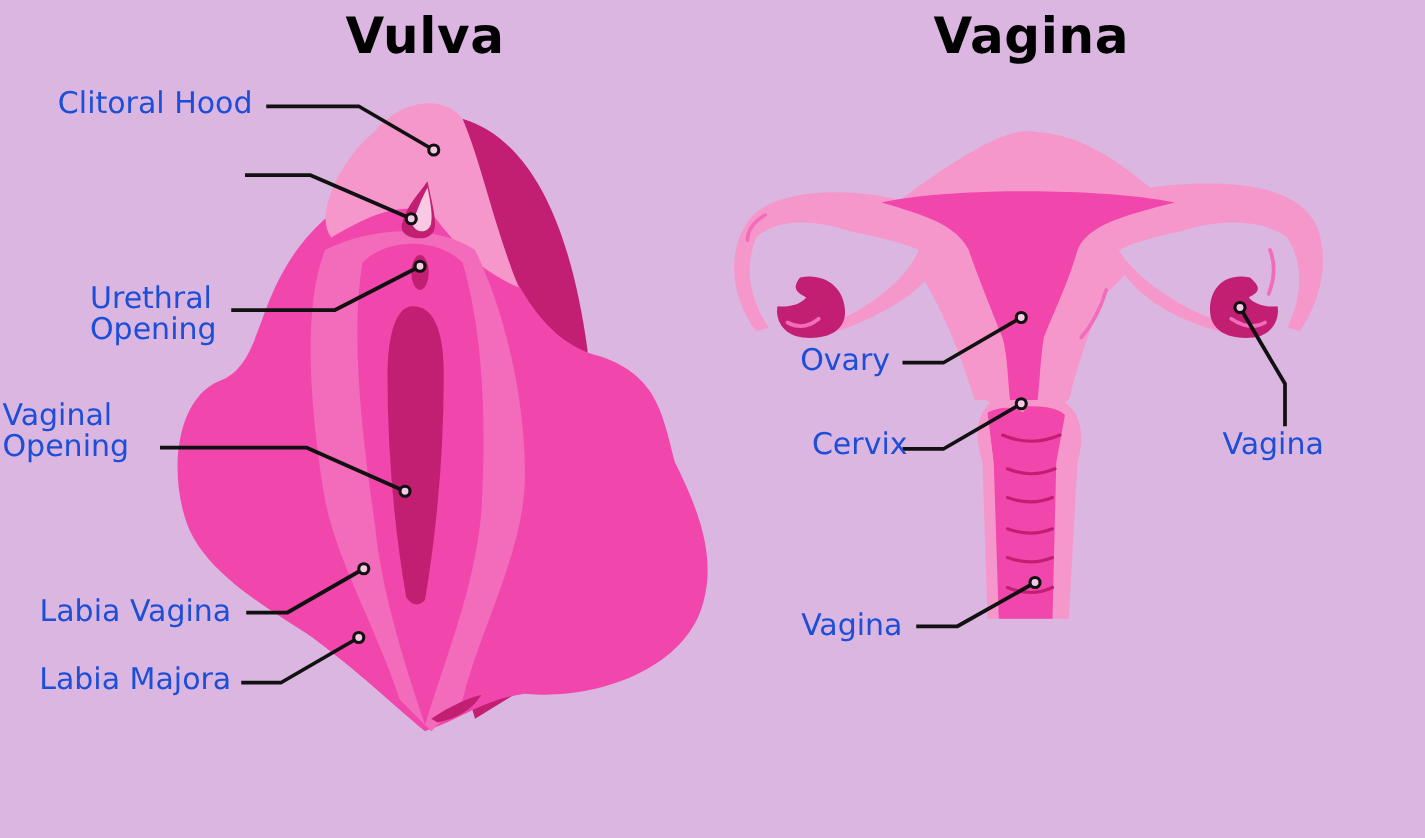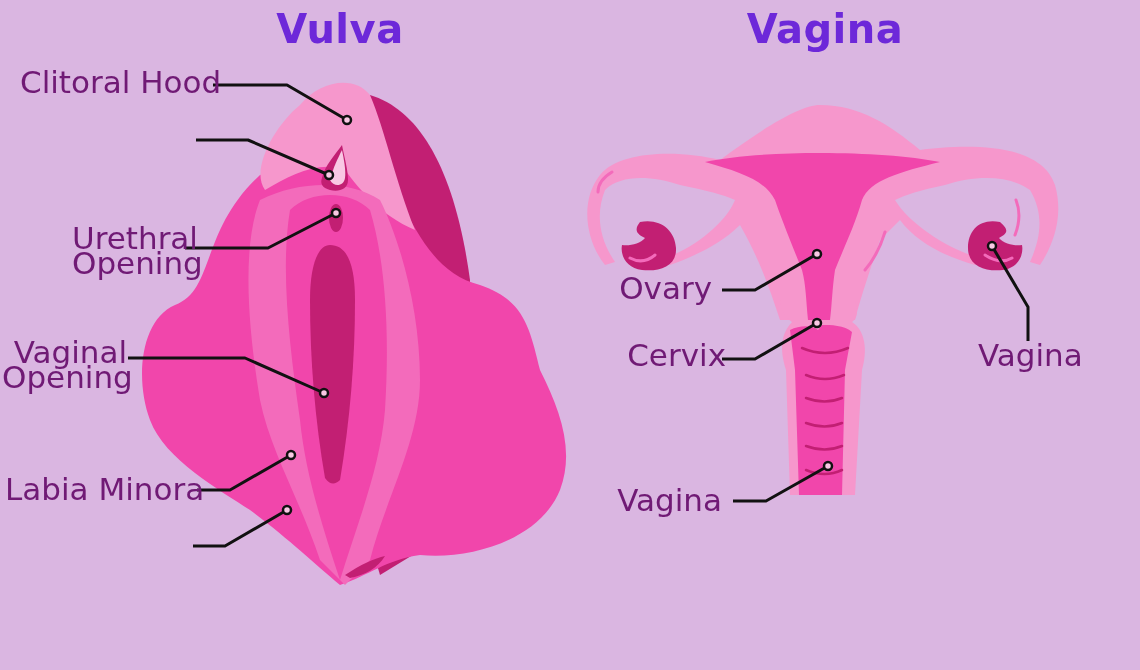--- a/index.html
+++ b/index.html
@@ -5,30 +5,30 @@
   html, body { margin: 0; padding: 0; }
   body {
     width: 1140px; height: 670px; overflow: hidden;
     background: #dab6e1;
     font-family: "DejaVu Sans", "Liberation Sans", sans-serif;
     position: relative;
   }
   .stage { position: absolute; left: 0; top: 0; width: 1140px; height: 670px; }
   .title {
     position: absolute; top: 6px; font-weight: bold; font-size: 40px;
-    color: #6d28d9; letter-spacing: 0.5px; text-align: center;
+    color: #000000; letter-spacing: 0.5px; text-align: center;
   }
   #t-vulva { left: 250px; width: 180px; }
   #t-vagina { left: 720px; width: 210px; }
   .label {
-    position: absolute; font-size: 31px; color: #701a75; line-height: 25px;
+    position: absolute; font-size: 24px; color: #1d4ed8; line-height: 25px;
     white-space: nowrap;
   }
   .label.right { text-align: right; }
-  .label.center { text-align: right; }
+  .label.center { text-align: left; }
   svg { position: absolute; left: 0; top: 0; }
 </style>
 </head>
 <body>
 
 <div class="stage">
 
   <div class="title" id="t-vulva">Vulva</div>
   <div class="title" id="t-vagina">Vagina</div>
 
@@ -111,24 +111,25 @@
       <circle cx="828" cy="466" r="4"></circle>
       <circle cx="992" cy="246" r="4"></circle>
     </g>
   </svg>
 
   <div class="label right" style="left:20px; width:182px; top:70px;">Clitoral Hood</div>
   <div class="label center" style="left:72px; width:125px; top:226px;">
     <div>Urethral</div>
     <div>Opening</div>
   </div>
-  <div class="label center" style="left:2px; width:125px; top:340px;">
+  <div class="label center" style="left:2px; width:125px; top:320px;">
     <div>Vaginal</div>
     <div>Opening</div>
   </div>
-  <div class="label right" style="left:5px; width:180px; top:477px;">Labia Minora</div>
+  <div class="label right" style="left:5px; width:180px; top:477px;">Labia Vagina</div>
+  <div class="label right" style="left:5px; width:180px; top:531px;">Labia Majora</div>
 
   <div class="label right" style="left:600px; width:112px; top:276px;">Ovary</div>
   <div class="label right" style="left:614px; width:112px; top:343px;">Cervix</div>
   <div class="label right" style="left:600px; width:122px; top:488px;">Vagina</div>
   <div class="label center" style="left:978px; width:102px; top:343px;">Vagina</div>
 
 </div>
 
 </body></html>

